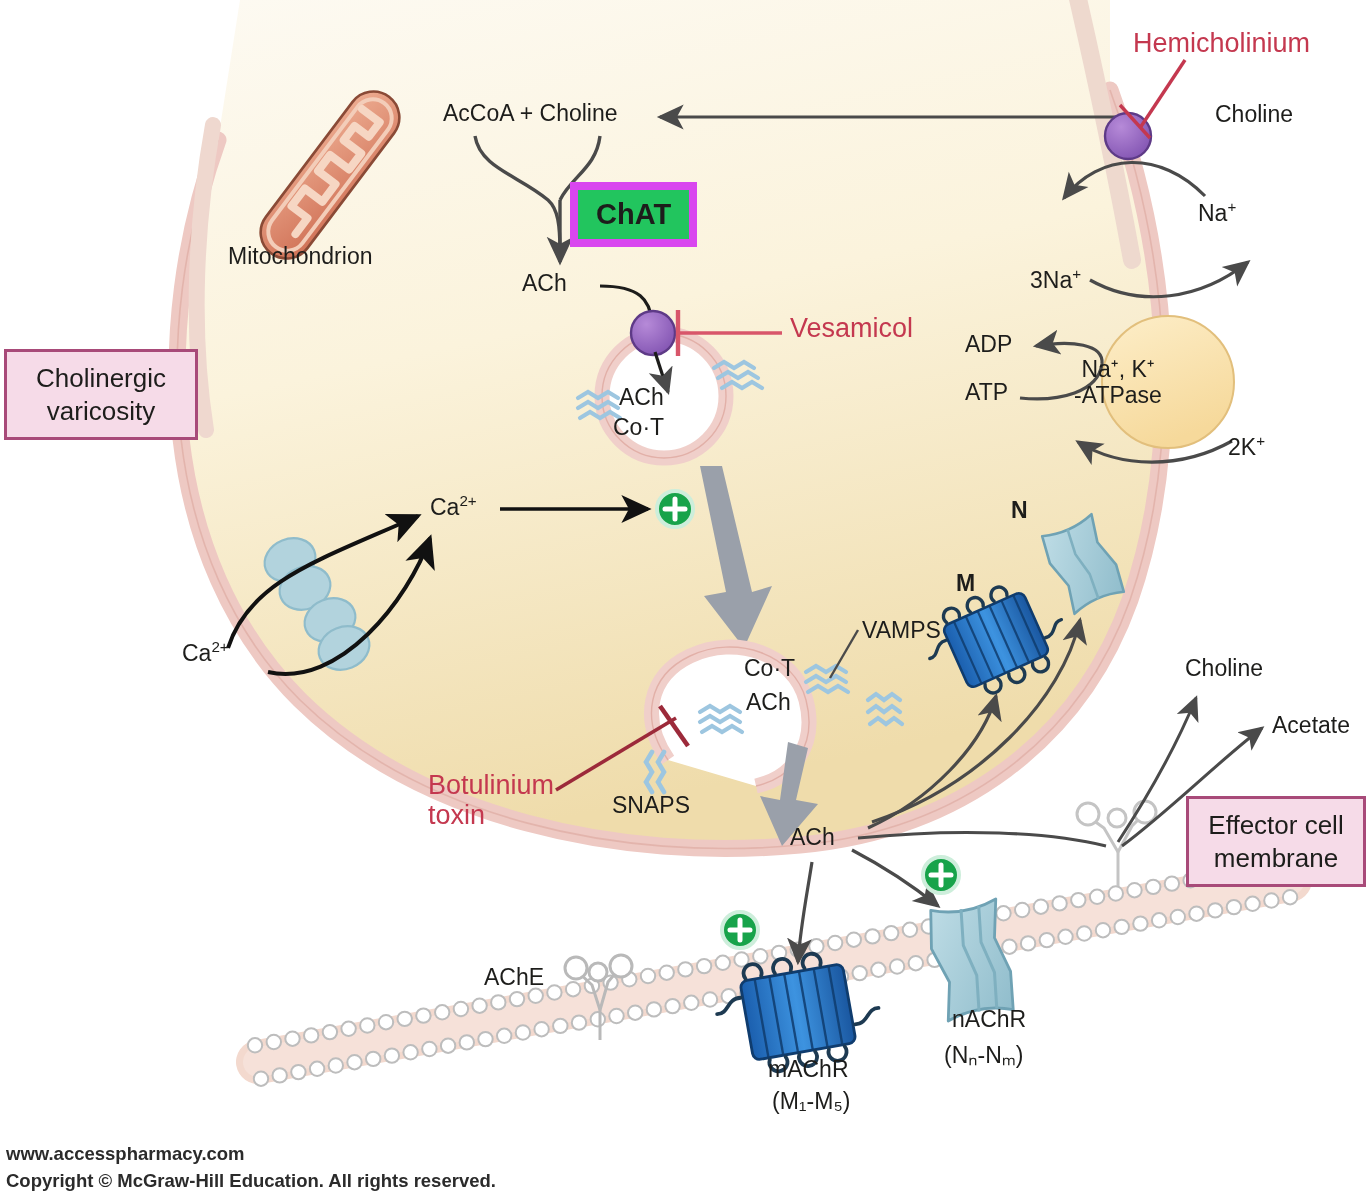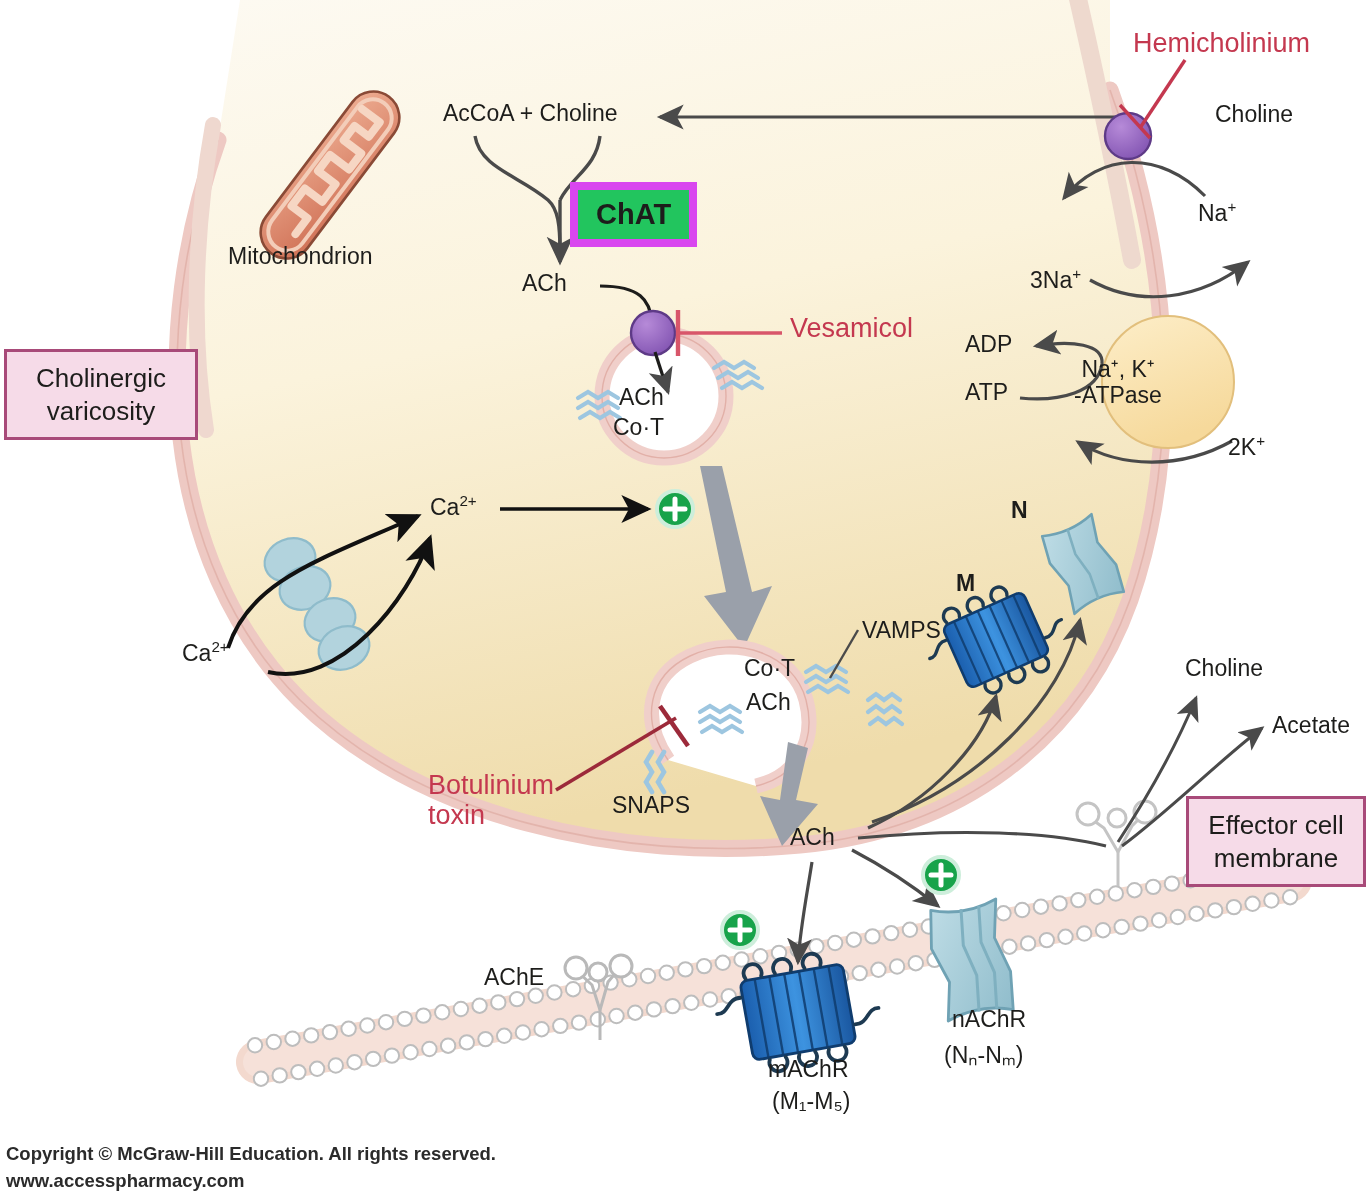--- a/index.html
+++ b/index.html
@@ -470,17 +470,17 @@
 
 <div class="lbl lbl-dark" style="left:484px;top:964px;">AChE</div>
 
 <div class="lbl lbl-dark" style="left:768px;top:1056px;">mAChR</div>
 <div class="lbl lbl-dark" style="left:772px;top:1088px;">(M₁-M₅)</div>
 
 <div class="lbl lbl-dark" style="left:952px;top:1006px;">nAChR</div>
 <div class="lbl lbl-dark" style="left:944px;top:1038px;">(Nₙ-Nₘ)</div>
 
 <div class="footer">
+  <div>www.accesspharmacy.com</div>
   <div>Copyright © McGraw-Hill Education.  All rights reserved.</div>
-  <div>www.accesspharmacy.com</div>
 </div>
 
 </div>
 
 </body></html>

